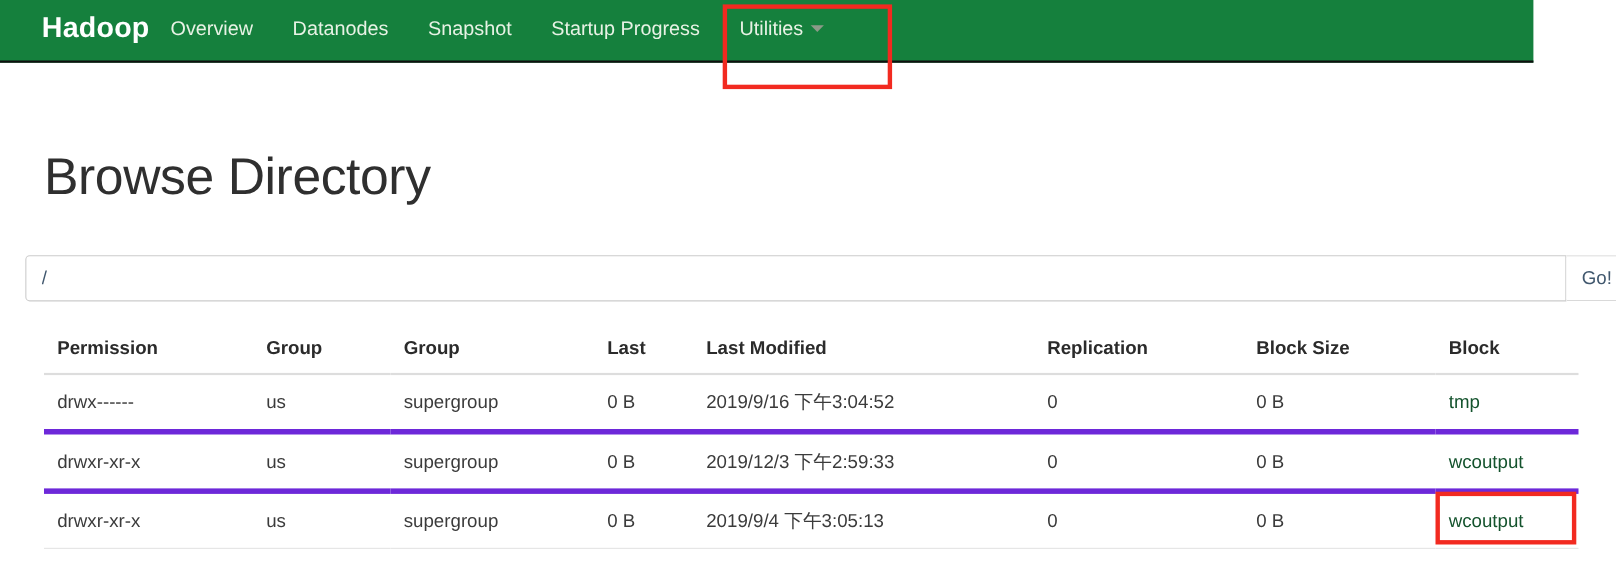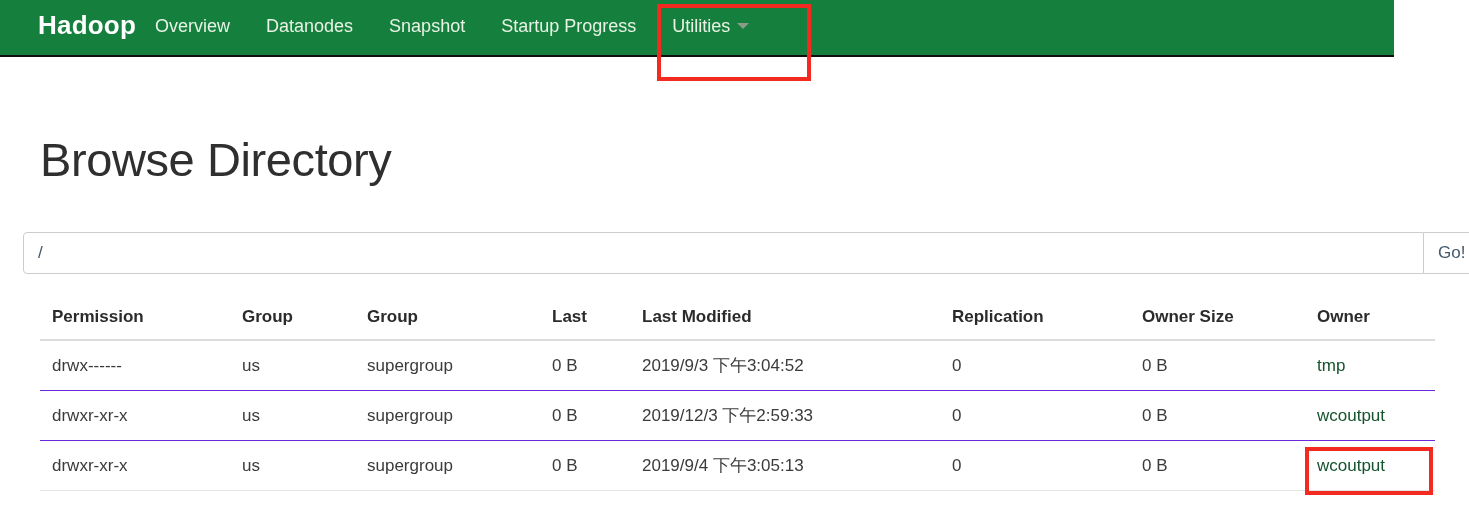--- a/index.html
+++ b/index.html
@@ -145,21 +145,21 @@
     font-weight: bold;
     color: #2b2b2b;
     padding: 8px 0 12px 12px;
     border-bottom: 2px solid #dddddd;
     white-space: nowrap;
   }
   .dir-table td {
     text-align: left;
     color: #3b3b3b;
     padding: 13px 0 13px 12px;
-    border-bottom: 1px solid #6d28d9;
+    border-bottom: 5px solid #6d28d9;
     white-space: nowrap;
   }
   .dir-table tbody tr:last-child td { border-bottom: 1px solid #e4e4e4; }
   .col-permission { width: 190px; }
   .col-owner      { width: 125px; }
   .col-group      { width: 185px; }
   .col-size       { width: 90px;  }
   .col-modified   { width: 310px; }
   .col-replication{ width: 190px; }
   .col-blocksize  { width: 175px; }
@@ -199,31 +199,31 @@
 
   <table class="dir-table">
     <thead>
       <tr>
         <th class="col-permission">Permission</th>
         <th class="col-owner">Group</th>
         <th class="col-group">Group</th>
         <th class="col-size">Last</th>
         <th class="col-modified">Last Modified</th>
         <th class="col-replication">Replication</th>
-        <th class="col-blocksize">Owner Size</th>
-        <th class="col-name">Owner</th>
+        <th class="col-blocksize">Block Size</th>
+        <th class="col-name">Block</th>
       </tr>
     </thead>
     <tbody>
       <tr>
         <td>drwx------</td>
         <td>us</td>
         <td>supergroup</td>
         <td>0 B</td>
-        <td>2019/9/3 下午3:04:52</td>
+        <td>2019/9/16 下午3:04:52</td>
         <td>0</td>
         <td>0 B</td>
         <td><span class="name-link">tmp</span></td>
       </tr>
       <tr>
         <td>drwxr-xr-x</td>
         <td>us</td>
         <td>supergroup</td>
         <td>0 B</td>
         <td>2019/12/3 下午2:59:33</td>

